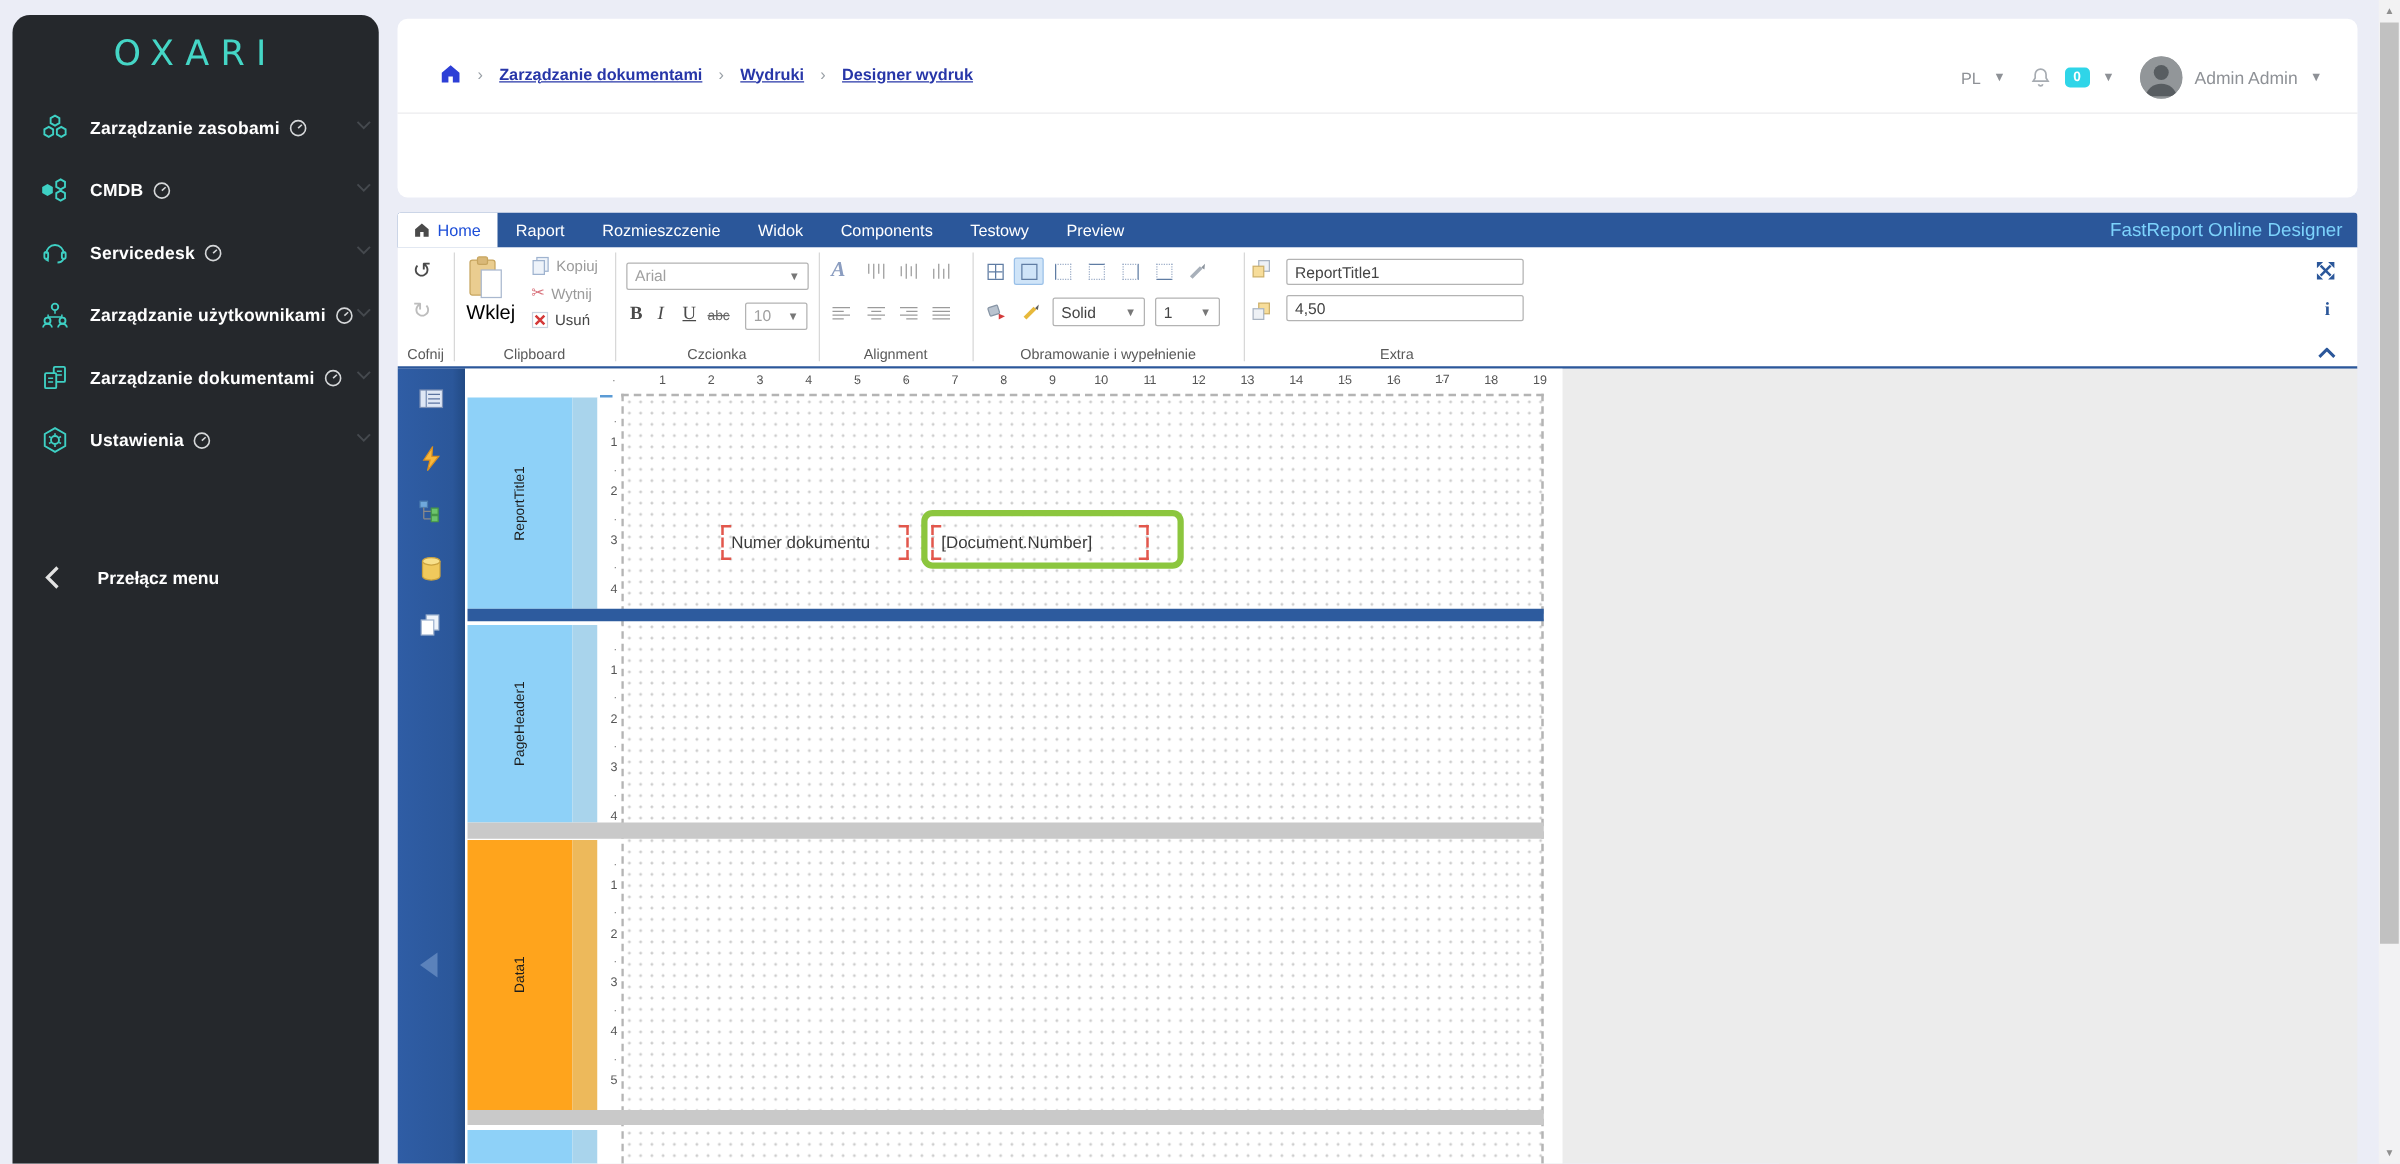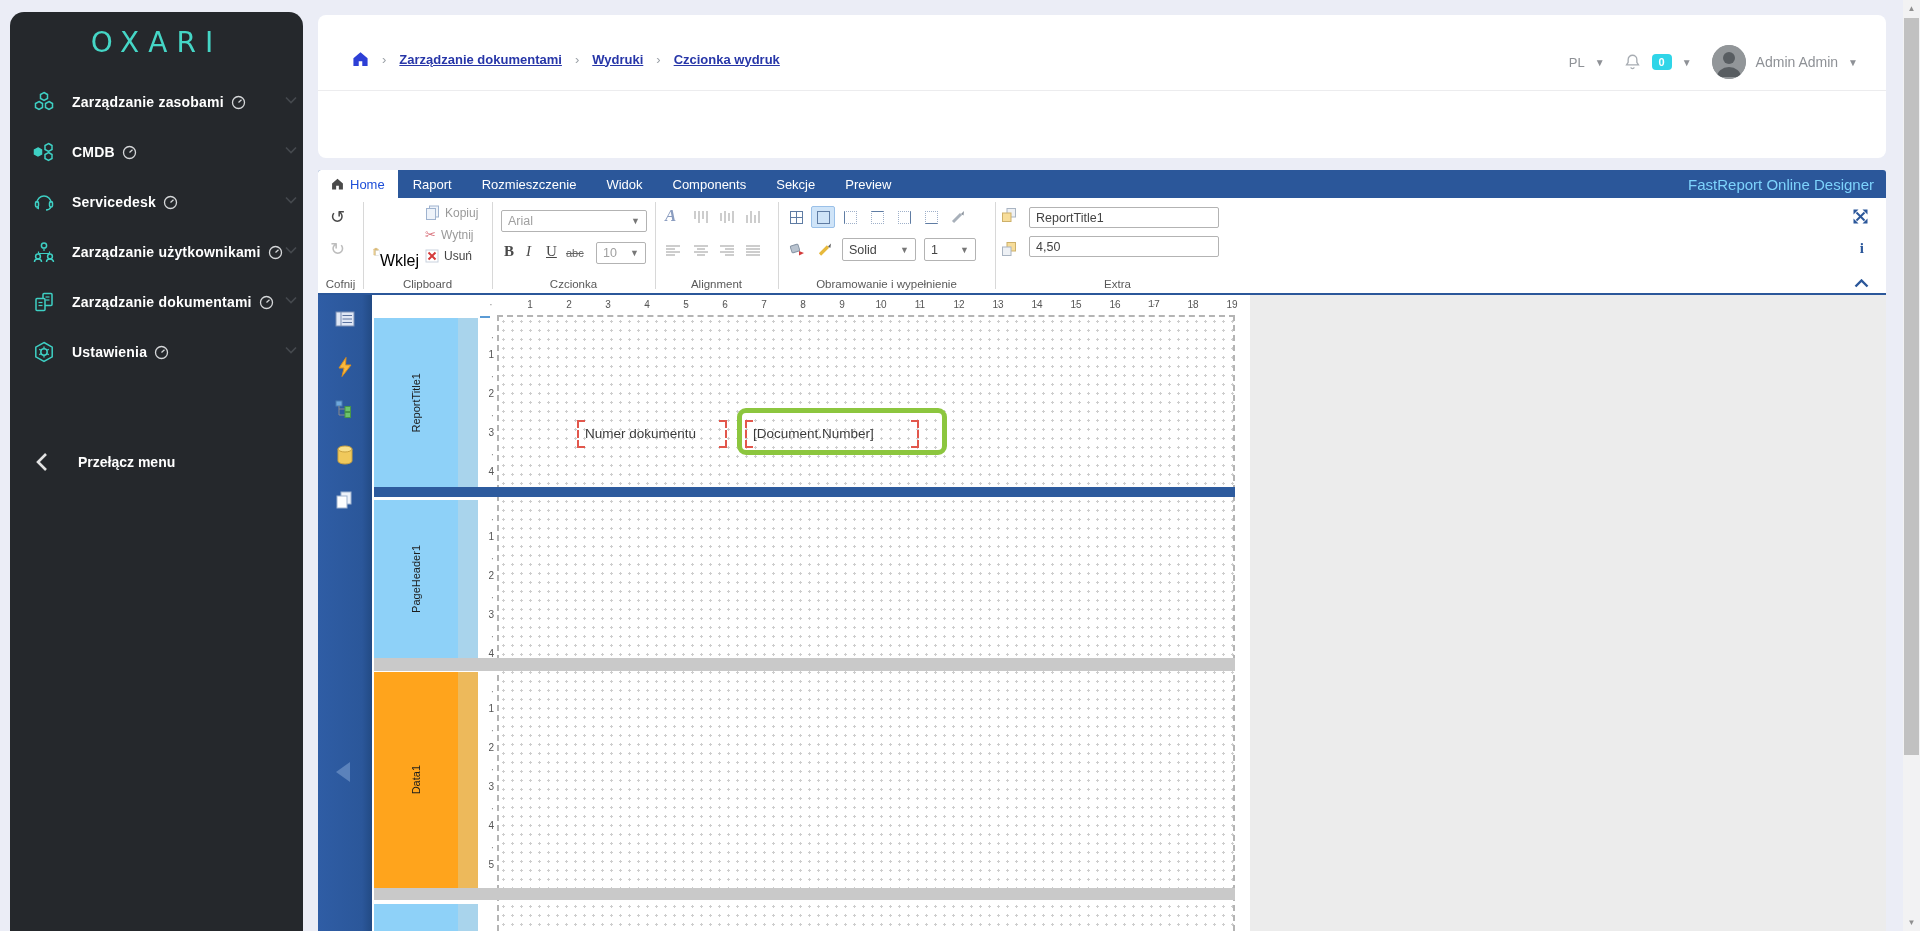--- a/index.html
+++ b/index.html
@@ -55,21 +55,21 @@
   .tg-label { position:absolute; bottom:3px; left:0; right:0; text-align:center;
               color:#595959; font-size:11.5px; }
   .tg-sep { position:absolute; top:4px; bottom:4px; width:1px; background:#d8d8d8; }
   .tbtn { position:absolute; display:flex; align-items:center; gap:5px; cursor:pointer; }
   .tbtn .tb-txt { font-size:12px; color:#9a9a9a; }
   .tbtn .tb-txt.en { color:#444; }
   .glyph { font-family:"DejaVu Sans", sans-serif; }
   .undo { font-size:18px; color:#4a4a4a; }
   .redo { font-size:18px; color:#bdbdbd; }
   .paste-btn { position:absolute; left:10px; top:6px; width:46px; height:66px;
-               display:flex; flex-direction:row; align-items:flex-end; cursor:pointer; }
+               display:flex; flex-direction:column; align-items:flex-start; cursor:pointer; }
   .paste-btn .tb-txt { margin-top:2px; }
   .selbox { position:absolute; border:1px solid #b3b3b3; background:#fff; border-radius:2px;
             font-size:12.5px; color:#a0a0a0; display:flex; align-items:center;
             padding:0 6px; cursor:pointer; }
   .selbox .sb-car { margin-left:auto; color:#777; font-size:9px; }
   .selbox.dark { color:#444; }
   .fmt { position:absolute; font-family:"Liberation Serif", serif; color:#4a4a4a;
          font-size:15px; cursor:pointer; }
   .strike { text-decoration:line-through; font-size:11px; font-family:"Liberation Sans",sans-serif; color:#666; }
   .al-ico { position:absolute; cursor:pointer; }
@@ -265,21 +265,21 @@
   <section class="header-card">
     <div class="crumbs">
       <svg width="17" height="16" viewBox="0 0 24 22">
           <path d="M2 10 L12 1.5 L22 10 V21 H14.5 V14 H9.5 V21 H2 Z" fill="#2d3fd6"></path>
         </svg>
       <span class="crumb-sep">›</span>
       <a class="crumb-link">Zarządzanie dokumentami</a>
       <span class="crumb-sep">›</span>
       <a class="crumb-link">Wydruki</a>
       <span class="crumb-sep">›</span>
-      <a class="crumb-link">Czcionka wydruk</a>
+      <a class="crumb-link">Designer wydruk</a>
     </div>
 
     <div class="header-right">
       <span class="hr-text">PL</span>
       <span class="caret">▼</span>
       <svg width="19" height="20" viewBox="0 0 24 24" fill="none" stroke="#a7acb2" stroke-width="1.7" style="margin-left:8px;">
         <path d="M12 3.5 a5.5 5.5 0 0 1 5.5 5.5 v3.5 l2 3.2 H4.5 l2 -3.2 V9 A5.5 5.5 0 0 1 12 3.5 Z"></path>
         <path d="M9.8 18.8 a2.3 2.3 0 0 0 4.4 0"></path>
       </svg>
       <span class="badge">0</span>
@@ -312,21 +312,21 @@
       <div class="tab">
           <span>Rozmieszczenie</span>
         </div>
       <div class="tab">
           <span>Widok</span>
         </div>
       <div class="tab">
           <span>Components</span>
         </div>
       <div class="tab">
-          <span>Sekcje</span>
+          <span>Testowy</span>
         </div>
       <div class="tab">
           <span>Preview</span>
         </div>
       <div class="tab-title">FastReport Online Designer</div>
     </div>
 
     <div class="toolbar">
 
       <div class="tg" style="left:0;width:45px;">

